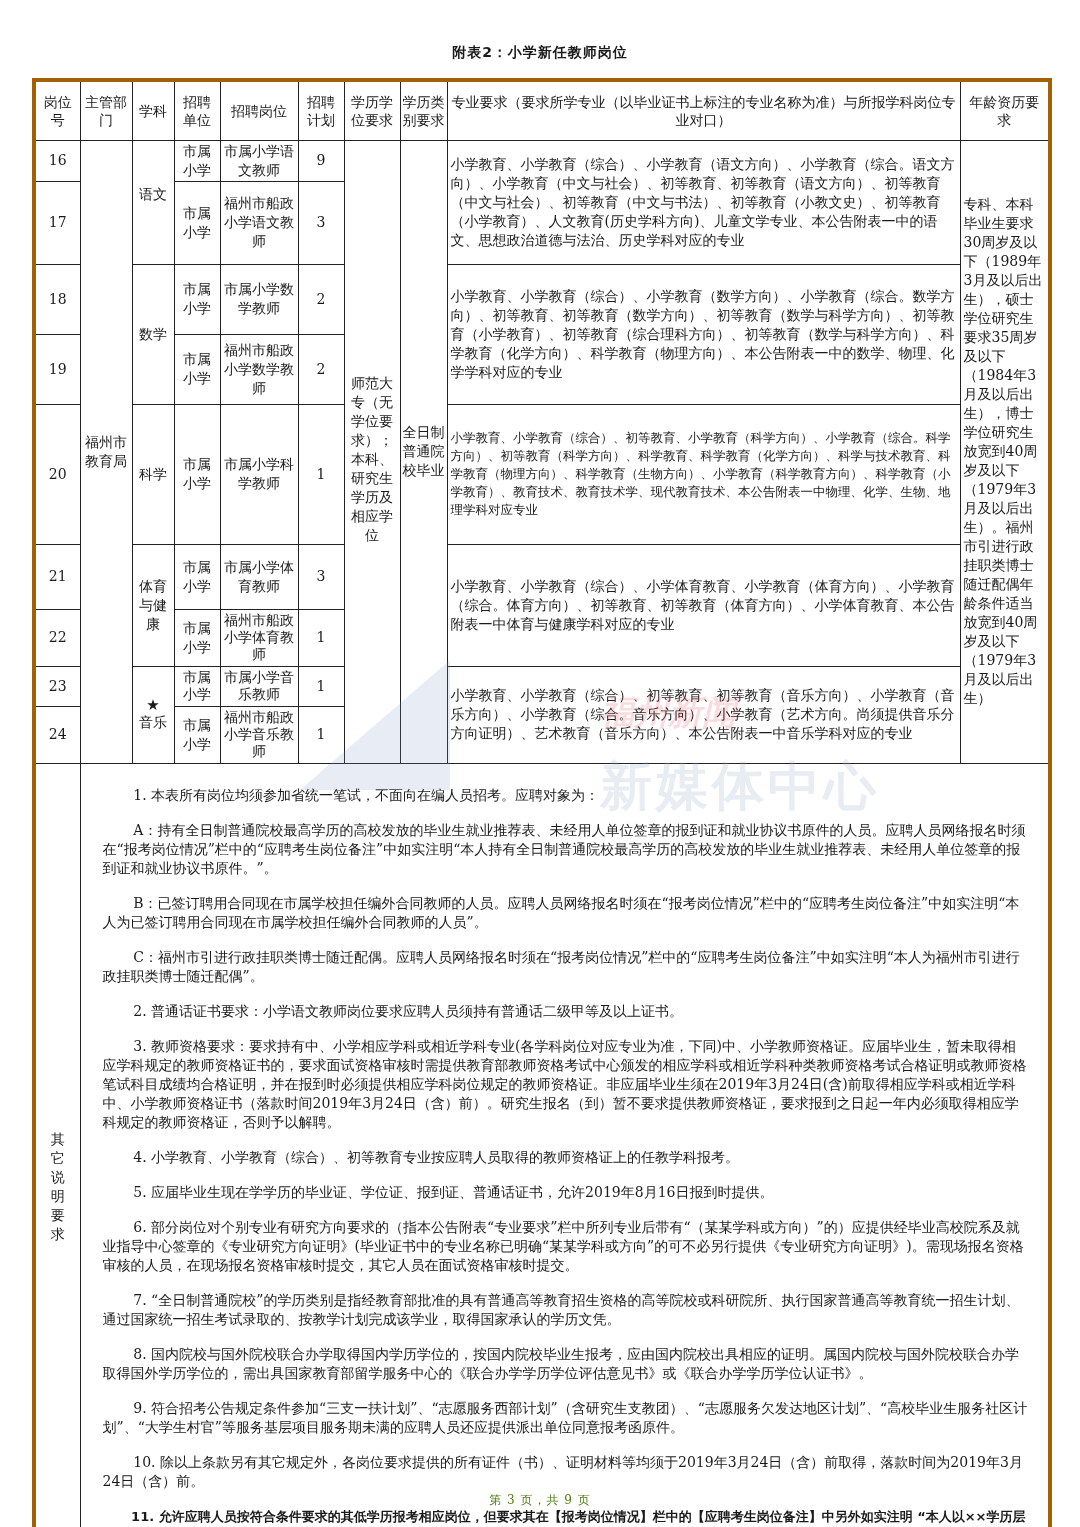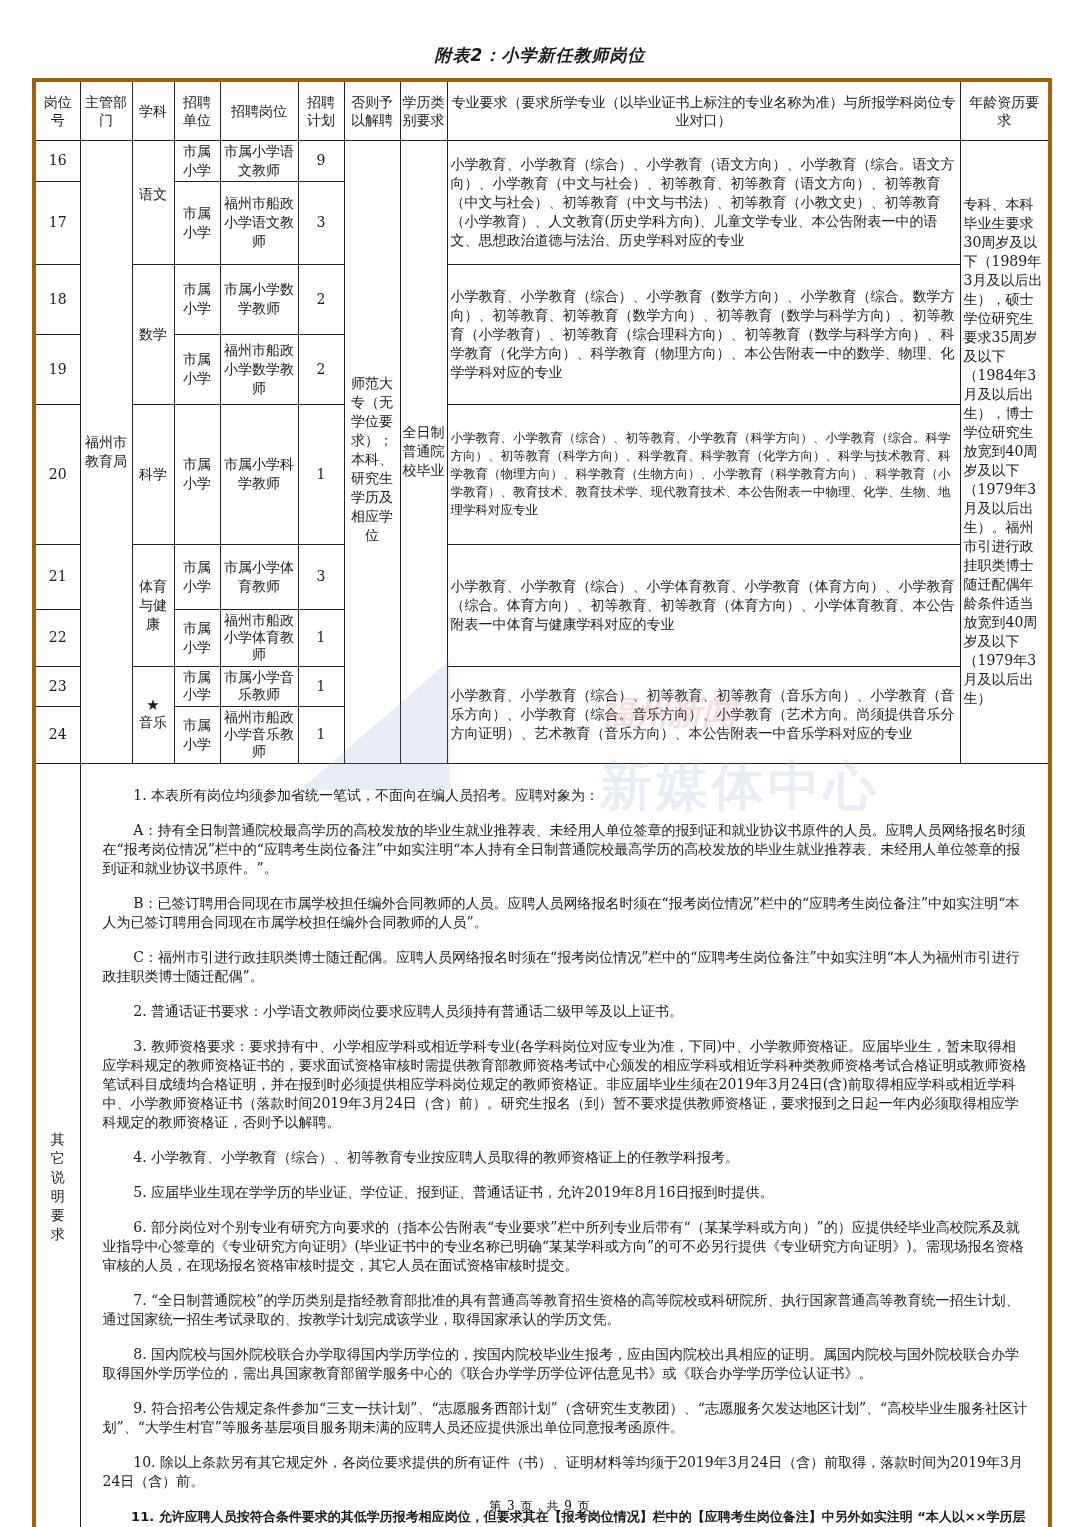--- a/index.html
+++ b/index.html
@@ -1,33 +1,33 @@
 <!DOCTYPE html>
 <html><head>
 <meta charset="utf-8">
 <style>
   html, body { margin:0; padding:0; background:#ffffff; }
   body { width:1080px; height:1527px; position:relative; overflow:hidden;
          font-family:"DejaVu Serif", "Liberation Serif", serif; color:#1a1a1a; }
   .title { position:absolute; top:44px; left:0; width:1080px; text-align:center;
-           font-size:17px; font-weight:bold; font-family:"DejaVu Sans", sans-serif; letter-spacing:1px;font-style:italic; }
+           font-size:14px; font-weight:bold; font-family:"DejaVu Sans", sans-serif; letter-spacing:1px; }
   table.main { position:absolute; top:78px; left:32px; width:1016px; border-collapse:collapse;
                table-layout:fixed; border:4px solid #a16207; }
   table.main td, table.main th { border:1.5px solid #222; padding:0 2px; font-size:14px;
                line-height:19px; text-align:center; vertical-align:middle; font-weight:normal; }
   table.main th { font-family:"DejaVu Sans", sans-serif; font-size:14px; line-height:18px; }
   td.major { text-align:left !important; vertical-align:top; font-size:13.5px; line-height:19.5px; padding:14px 3px !important; }
   td.major.mid { vertical-align:middle; }
   td.age { font-size:12px; line-height:17.5px; text-align:left !important; padding:0 3px !important; }
   td.notes-label { font-family:"DejaVu Sans", sans-serif; font-weight:bold; font-size:19px; line-height:27px; vertical-align:top; padding-top:6px !important; }
   td.notes { text-align:left !important; vertical-align:top; padding:6px 4px 8px 6px !important; font-size:13px; line-height:19.4px; }
   .note-p { margin:16px; text-indent:2.2em; }
   .note-p.bold { font-weight:bold; font-family:"DejaVu Sans", sans-serif; font-size:13px; }
   .note-p.gap { margin-top:6px; }
-  .footer { position:absolute; top:1492px; left:0; width:1080px; text-align:center; font-size:12px; color:#000000; letter-spacing:1px;margin-top:6px; }
+  .footer { position:absolute; top:1492px; left:0; width:1080px; text-align:center; font-size:12px; color:#4d7c0f; letter-spacing:1px; }
   .wm { position:absolute; pointer-events:none; }
   .wm-shape { left:300px; top:660px; width:0; height:0; border-left:150px solid transparent;
               border-bottom:130px solid rgba(120,150,200,0.18); }
   .wm-text { left:560px; top:752px; font-size:52px; color:rgba(150,170,200,0.22); font-family:"DejaVu Sans", sans-serif; font-weight:bold; letter-spacing:4px;margin-left:40px; }
   .wm-red { left:600px; top:690px; font-size:34px; color:rgba(230,80,90,0.2); font-family:"DejaVu Serif", serif; font-style:italic; font-weight:bold; }
 </style>
 </head>
 <body>
 
 <div class="title">附表2：小学新任教师岗位</div>
@@ -46,21 +46,21 @@
       <col style="width:90px">
   </colgroup>
   <tbody>
       <tr style="height:60px">
     <th>岗位号</th>
     <th>主管部门</th>
     <th>学科</th>
     <th>招聘单位</th>
     <th>招聘岗位</th>
     <th>招聘计划</th>
-    <th>否则予以解聘</th>
+    <th>学历学位要求</th>
     <th>学历类别要求</th>
     <th style="padding:0 4px">专业要求（要求所学专业（以毕业证书上标注的专业名称为准）与所报学科岗位专业对口）</th>
     <th>年龄资历要求</th>
   </tr>
 
   <tr style="height:40px">
     <td>16</td>
     <td rowspan="9">福州市教育局</td>
     <td rowspan="2" style="vertical-align:top;padding-top:44px">语文</td>
     <td>市属小学</td>

